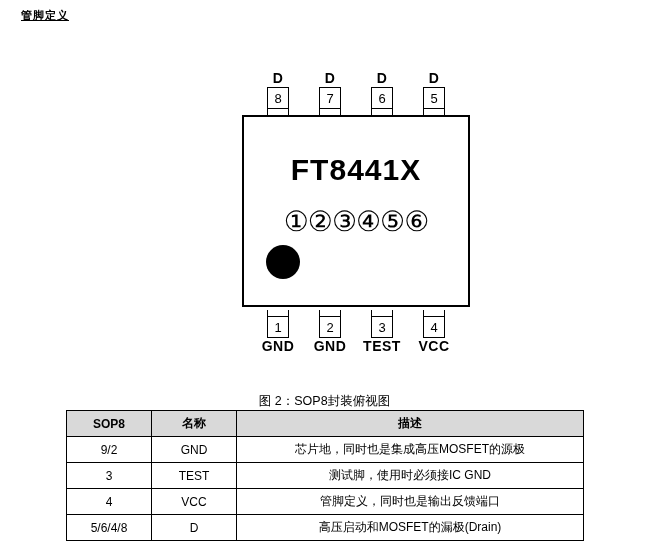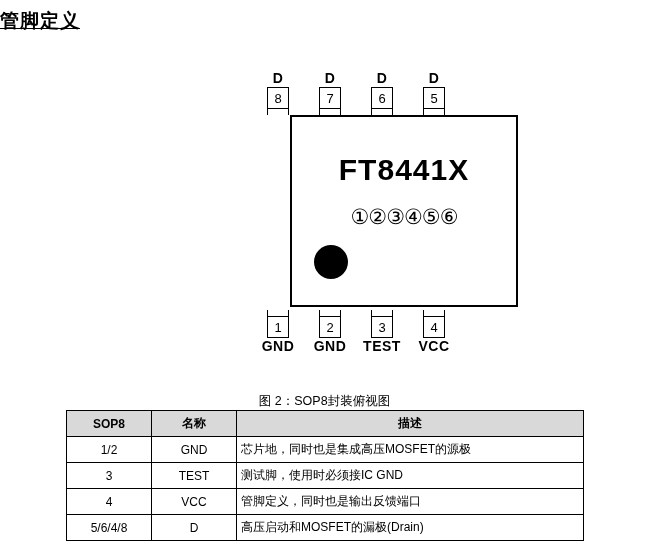--- a/index.html
+++ b/index.html
@@ -10,23 +10,23 @@
   body {
     width: 649px;
     height: 550px;
     font-family: "Liberation Sans", sans-serif;
     color: #000000;
     position: relative;
     overflow: hidden;
   }
   .section-title {
     position: absolute;
-    left: 0;
+    left: 21px;
     top: 8px;
-    font-size: 19px;
+    font-size: 11px;
     font-weight: bold;
     text-decoration: underline;
     letter-spacing: 1px;
   }
 
   
   .diagram {
     position: absolute;
     left: 236px;
     top: 70px;
@@ -77,37 +77,36 @@
 
   .chip-body {
     position: absolute;
     left: 6px;
     top: 45px;
     width: 228px;
     height: 192px;
     border: 2px solid #000;
     box-sizing: border-box;
     background: #fff;
-    margin-left: 48px;
   }
   .chip-name {
     position: absolute;
     top: 36px;
     width: 100%;
     text-align: center;
     font-size: 30px;
     font-weight: bold;
     letter-spacing: 1px;
   }
   .chip-circles {
     position: absolute;
     top: 88px;
     width: 100%;
     text-align: center;
-    font-size: 21px;
+    font-size: 28px;
     letter-spacing: -1px;
   }
   .chip-dot {
     position: absolute;
     left: 22px;
     top: 128px;
     width: 34px;
     height: 34px;
     border-radius: 50%;
     background: #000;
@@ -138,21 +137,21 @@
     height: 25px;
     padding: 0 4px;
   }
   table.pin-table th {
     background: #d9d9d9;
     font-weight: bold;
     text-align: center;
   }
   .col-1 { width: 76px; text-align: center; }
   .col-2 { width: 76px; text-align: center; }
-  .col-3 { text-align: left; padding-left: 8px; }
+  .col-3 { text-align: center; padding-left: 8px; }
   th.col-3 { text-align: center; padding-left: 4px; }
 </style>
 </head>
 <body>
 
 <div class="section-title">管脚定义</div>
 
 <div class="diagram">
 
   <div class="top-pins">
@@ -214,21 +213,21 @@
 <table class="pin-table">
   <thead>
     <tr>
       <th class="col-1">SOP8</th>
       <th class="col-2">名称</th>
       <th class="col-3">描述</th>
     </tr>
   </thead>
   <tbody>
     <tr>
-      <td class="col-1">1/2</td>
+      <td class="col-1">9/2</td>
       <td class="col-2">GND</td>
       <td class="col-3">芯片地，同时也是集成高压MOSFET的源极</td>
     </tr>
     <tr>
       <td class="col-1">3</td>
       <td class="col-2">TEST</td>
       <td class="col-3">测试脚，使用时必须接IC GND</td>
     </tr>
     <tr>
       <td class="col-1">4</td>

